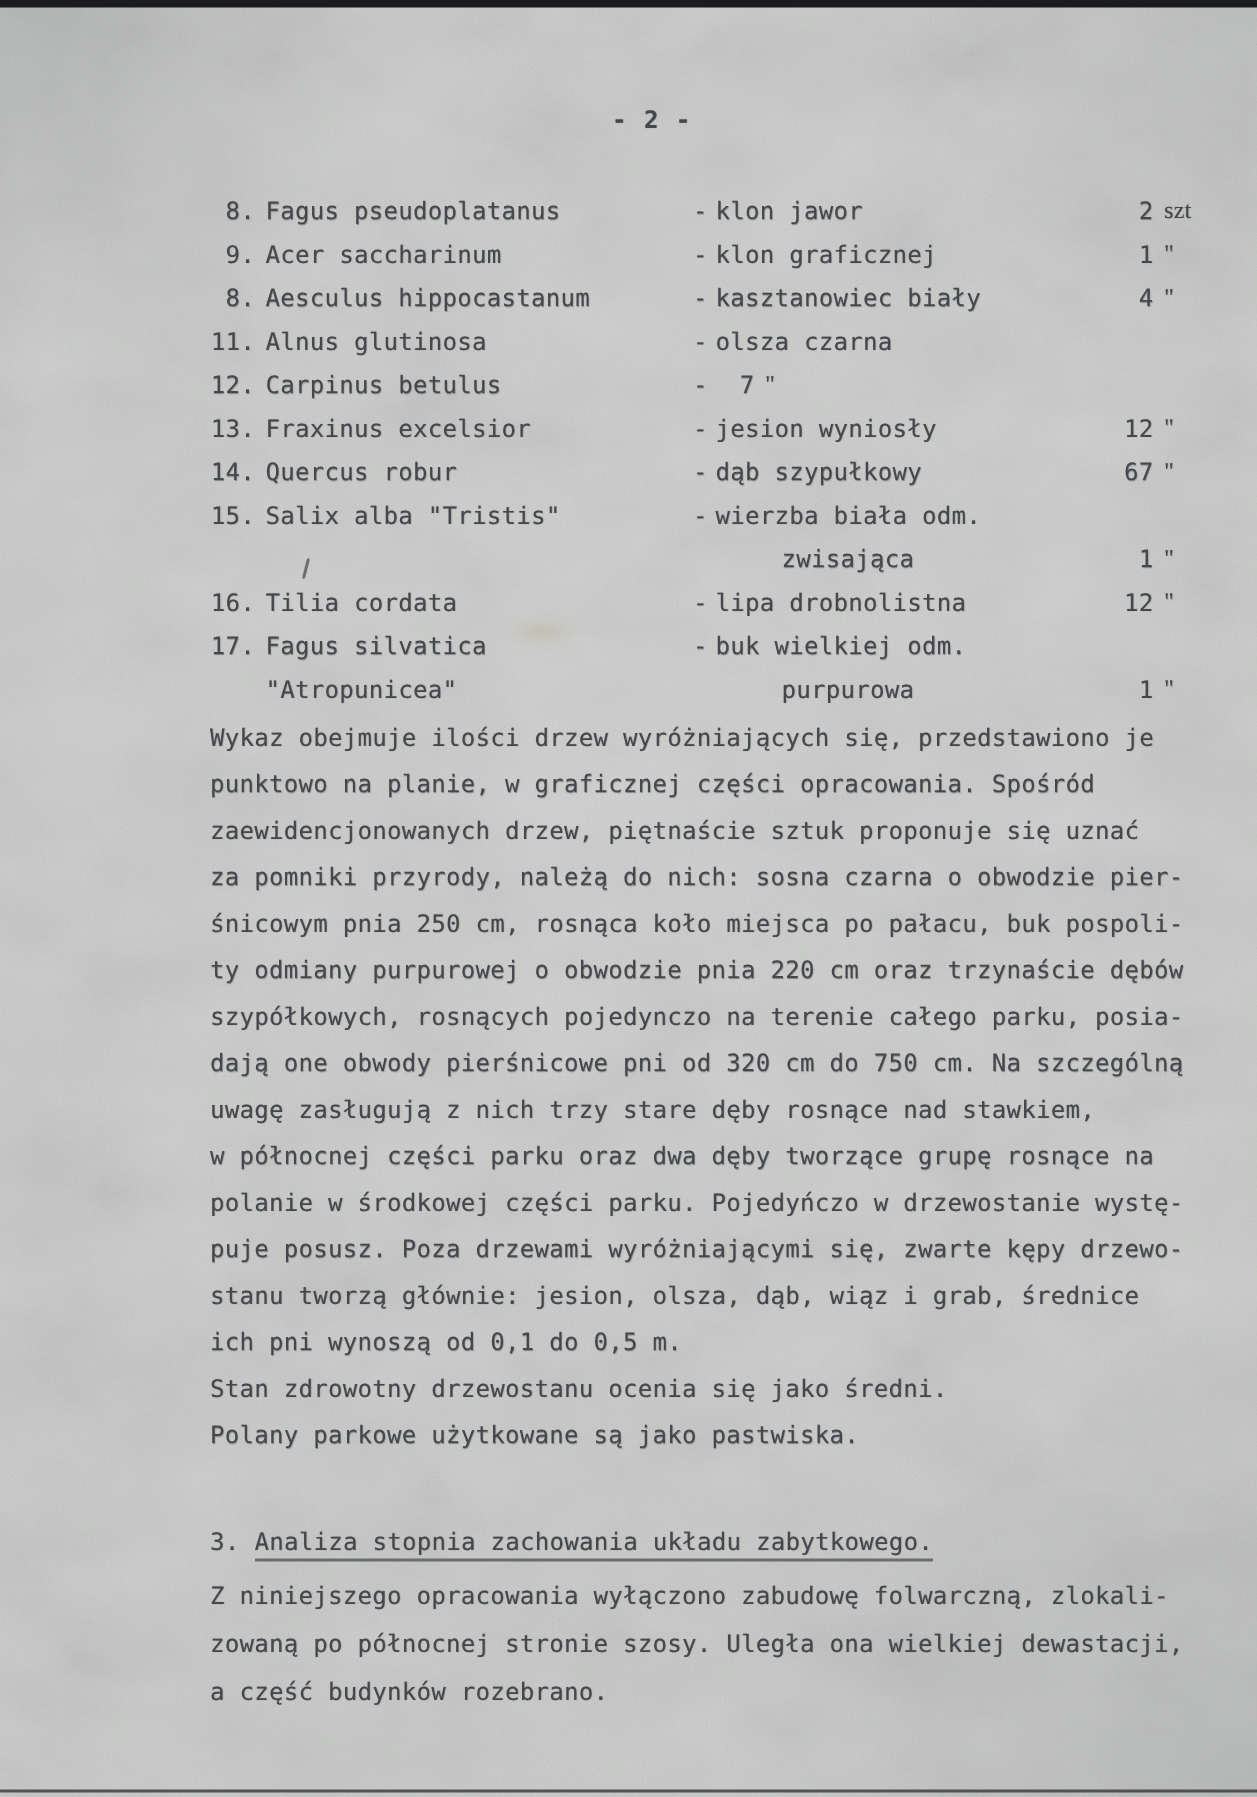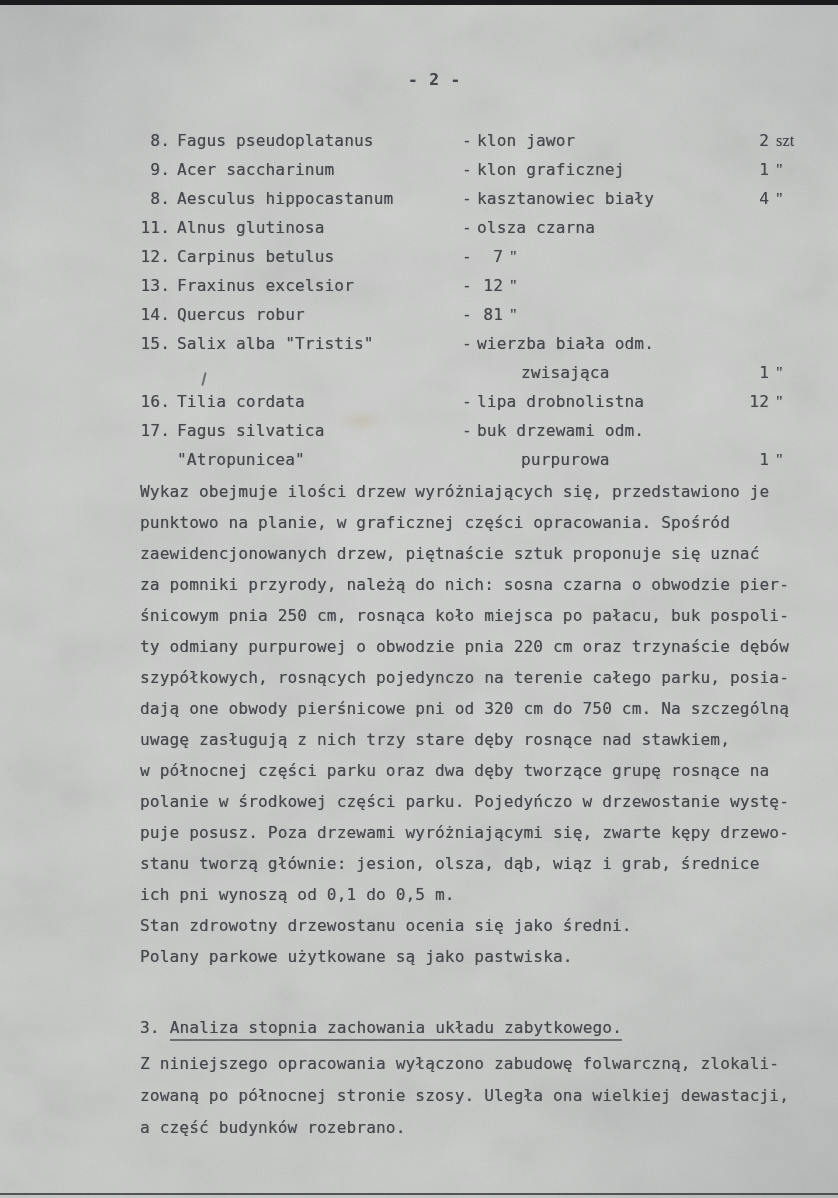--- a/index.html
+++ b/index.html
@@ -134,29 +134,31 @@
         <span class="c-latin">Carpinus betulus</span>
         <span class="c-dash">-</span>
         <span class="c-qnum">7</span>
         <span class="c-qunit">"</span>
       </div>
 
       <div class="tree-row">
         <span class="c-num">13.</span>
         <span class="c-latin">Fraxinus excelsior</span>
         <span class="c-dash">-</span>
+        <span class="c-polish">jesion wyniosły</span>
         <span class="c-qnum">12</span>
         <span class="c-qunit">"</span>
       </div>
 
       <div class="tree-row">
         <span class="c-num">14.</span>
         <span class="c-latin">Quercus robur</span>
         <span class="c-dash">-</span>
-        <span class="c-qnum">81</span>
+        <span class="c-polish">dąb szypułkowy</span>
+        <span class="c-qnum">67</span>
         <span class="c-qunit">"</span>
       </div>
 
       <div class="tree-row">
         <span class="c-num">15.</span>
         <span class="c-latin">Salix alba "Tristis"</span>
         <span class="c-dash">-</span>
         <span class="c-polish">wierzba biała odm.</span>
         <span class="c-qnum"></span>
         <span class="c-qunit"></span>
@@ -177,21 +179,21 @@
         <span class="c-dash">-</span>
         <span class="c-polish">lipa drobnolistna</span>
         <span class="c-qnum">12</span>
         <span class="c-qunit">"</span>
       </div>
 
       <div class="tree-row">
         <span class="c-num">17.</span>
         <span class="c-latin">Fagus silvatica</span>
         <span class="c-dash">-</span>
-        <span class="c-polish">buk drzewami odm.</span>
+        <span class="c-polish">buk wielkiej odm.</span>
         <span class="c-qnum"></span>
         <span class="c-qunit"></span>
       </div>
 
       <div class="tree-row indent">
         <span class="c-num"></span>
         <span class="c-latin">"Atropunicea"</span>
         <span class="c-dash"></span>
         <span class="c-polish">purpurowa</span>
         <span class="c-qnum">1</span>

